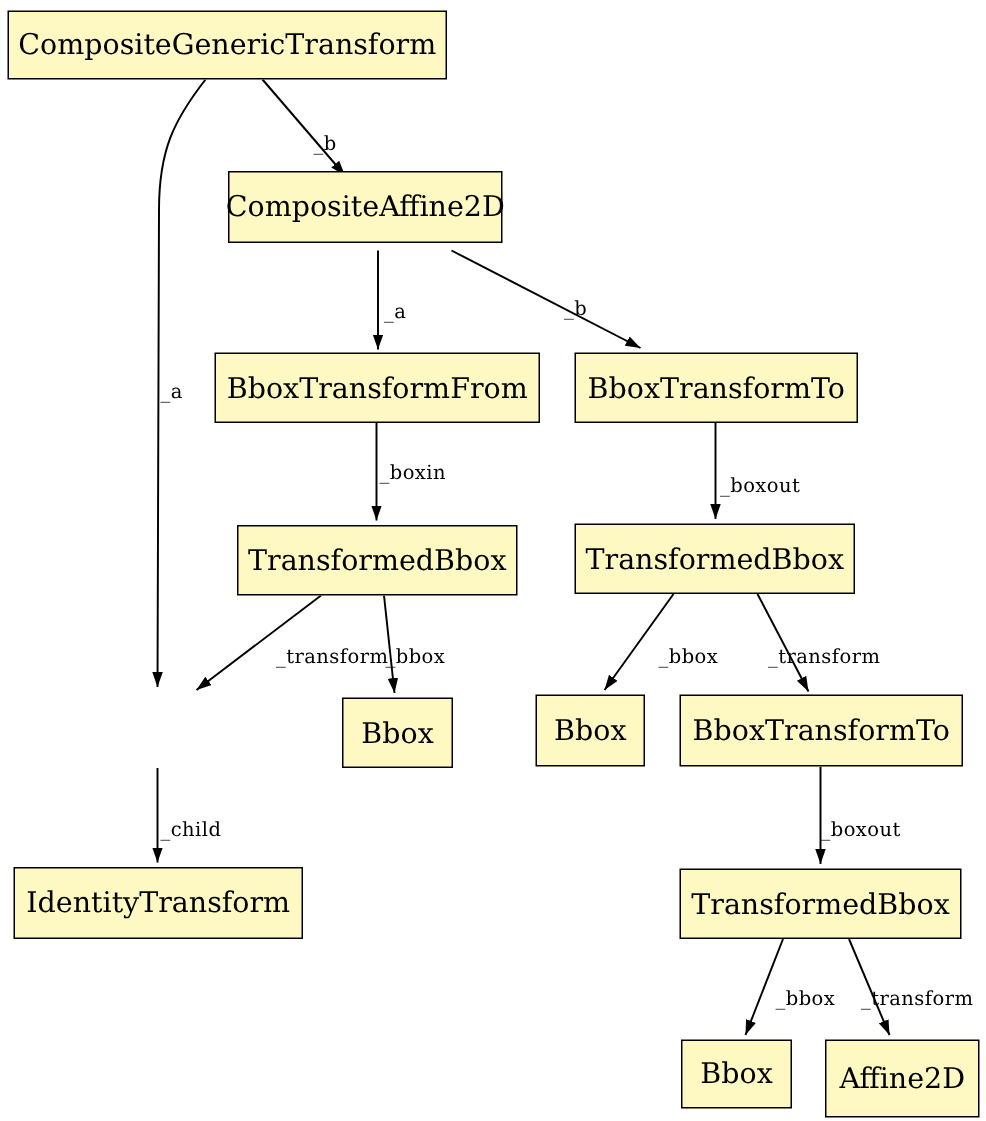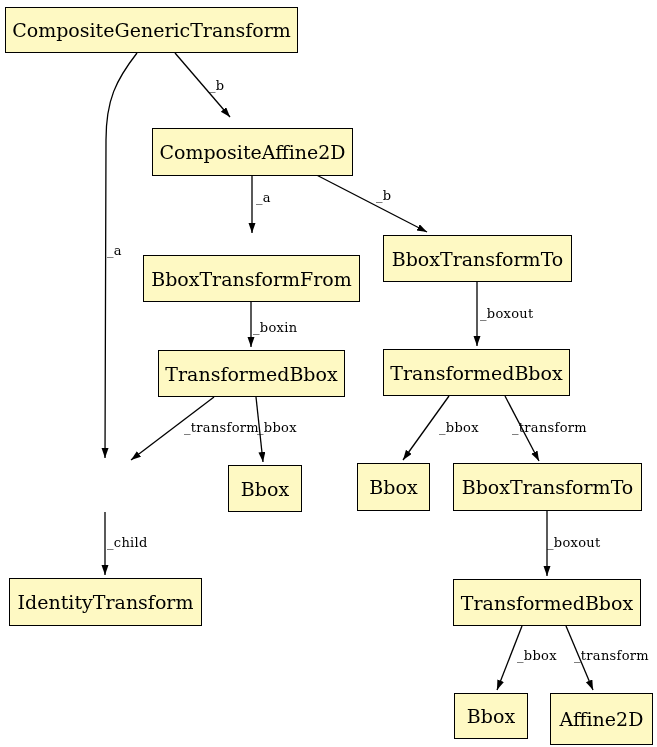--- a/index.html
+++ b/index.html
@@ -19,42 +19,43 @@
     display:flex;align-items:center;justify-content:center;
     font-size:19px;color:#000000;
     white-space:nowrap;
   }
   .edge-label{
     position:absolute;
     font-size:13px;color:#000000;
     letter-spacing:0.3px;
     white-space:nowrap;
     line-height:14px;
+    margin-top:11px;
   }
   
   #n0{left:5px;  top:7px;   width:293px;height:46px;}
-  #n1{left:152px;top:128px; width:201px;height:48px;}
-  #n2{left:143px;top:235px; width:217px;height:47px;margin-top:20px;}
+  #n1{left:152px;top:114px; width:183px;height:48px;}
+  #n2{left:143px;top:235px; width:217px;height:47px;}
   #n3{left:383px;top:235px; width:189px;height:47px;}
   #n4{left:158px;top:350px; width:187px;height:47px;}
   #n5{left:383px;top:349px; width:187px;height:47px;}
   #n6{left:5px;  top:463px; width:200px;height:49px;}
   #n7{left:228px;top:465px; width:74px; height:47px;}
   #n8{left:357px;top:463px; width:73px; height:48px;}
   #n9{left:453px;top:463px; width:189px;height:48px;}
   #n10{left:9px; top:578px; width:193px;height:48px;}
   #n11{left:453px;top:579px;width:188px;height:47px;}
   #n12{left:454px;top:693px;width:74px; height:46px;}
   #n13{left:550px;top:693px;width:103px;height:52px;}
   
   #el0{left:209px;top:79px;}
   #el1{left:107px;top:244px;}
   #el2{left:256px;top:191px;}
   #el3{left:376px;top:189px;}
-  #el4{left:253px;top:321px;}
+  #el4{left:253px;top:298px;}
   #el5{left:480px;top:307px;}
   #el6{left:184px;top:421px;}
   #el7{left:257px;top:421px;}
   #el8{left:439px;top:421px;}
   #el9{left:512px;top:421px;}
   #el10{left:107px;top:536px;text-align:center;}
   #el11{left:547px;top:536px;}
   #el12{left:517px;top:649px;}
   #el13{left:574px;top:649px;}
 </style>

